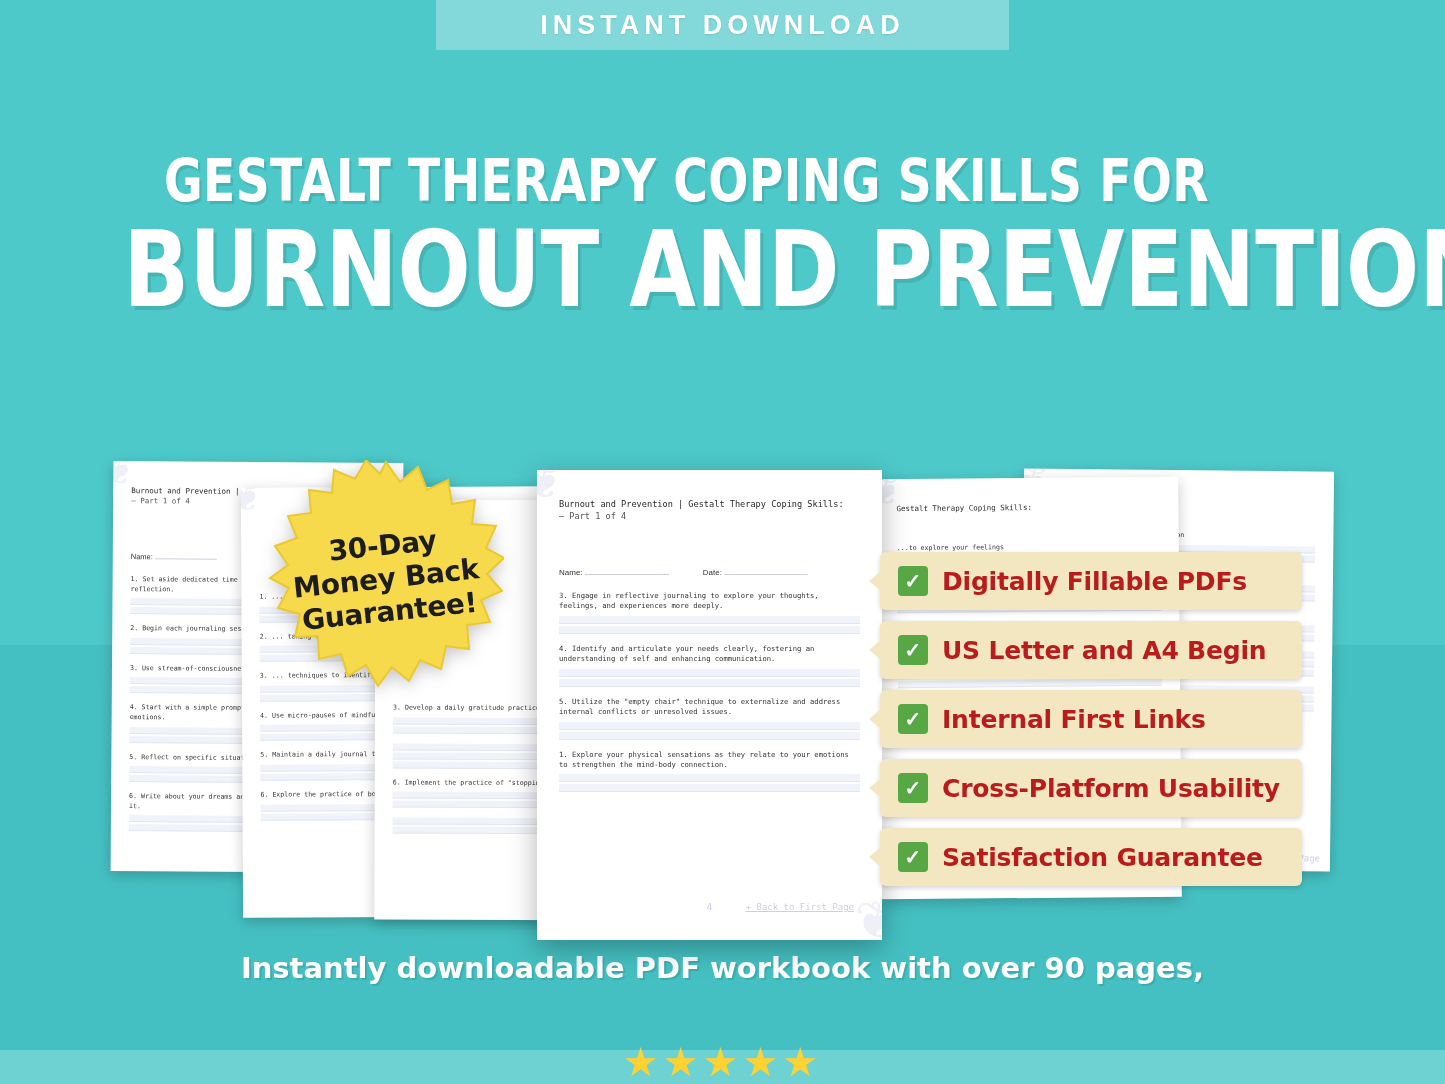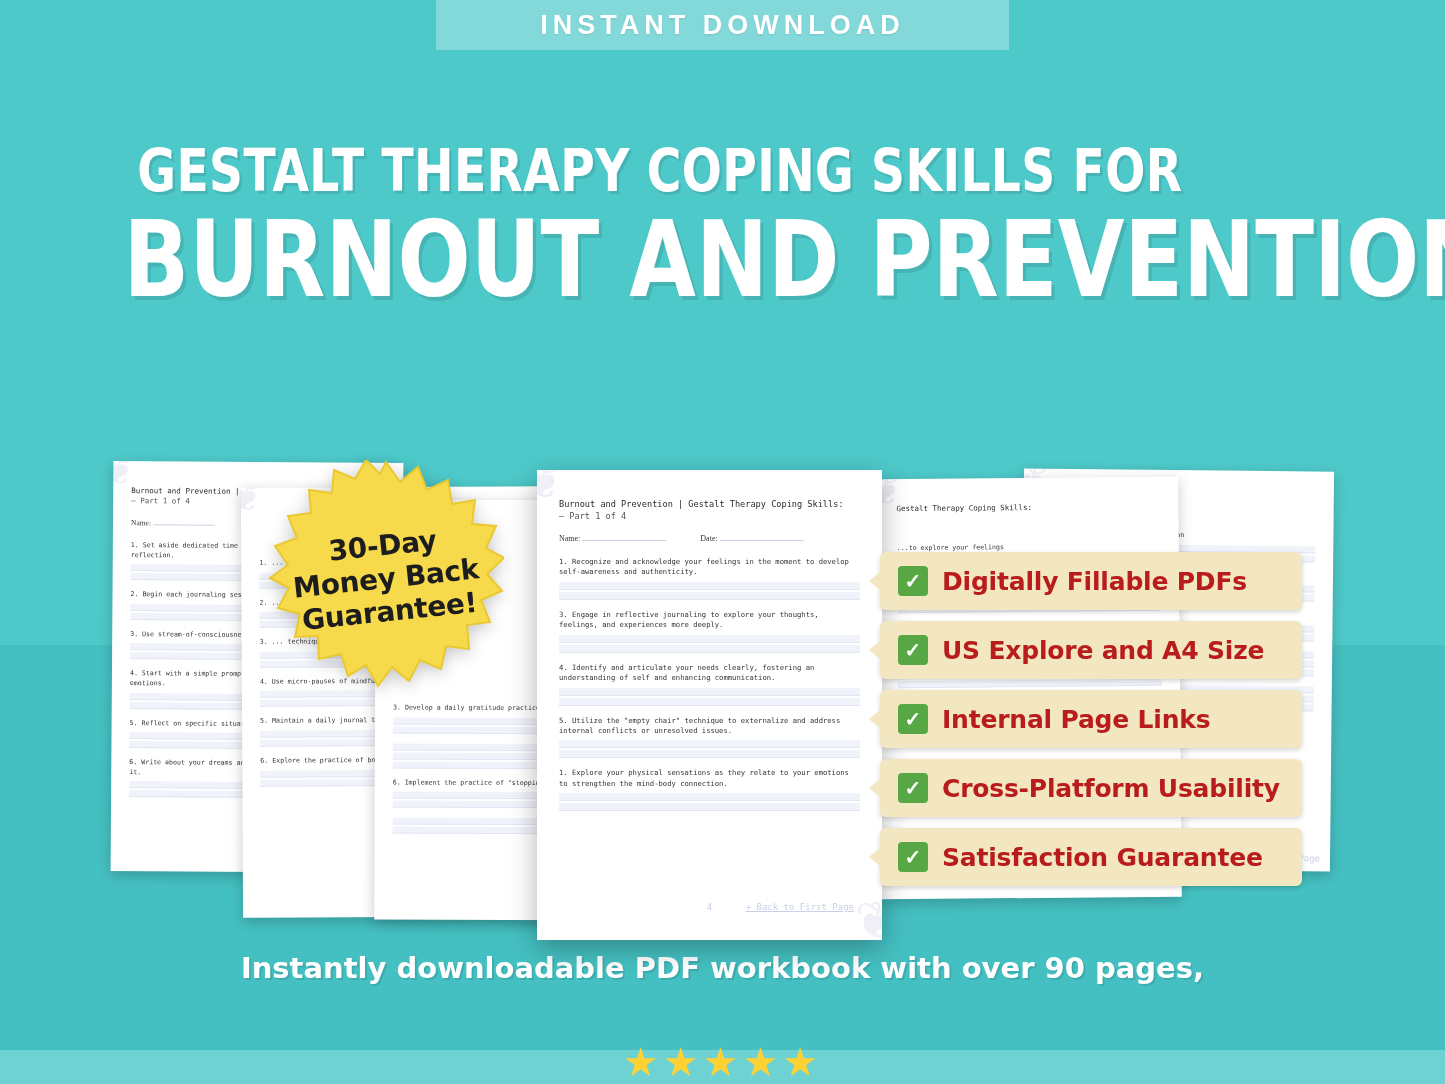--- a/index.html
+++ b/index.html
@@ -32,22 +32,23 @@
     font-size: 27px;
     font-weight: bold;
     letter-spacing: 5px;
     font-family: "Liberation Sans", sans-serif;
     text-shadow: 0 1px 2px rgba(0,0,0,0.10);
   }
 
   
   #headline {
     position: absolute;
-    left: 0; top: 140px;
+    left: 0; top: 150px;
     width: 1373px;
+    text-align: center;
   }
   #headline .line1 {
     color: #ffffff;
     font-size: 59px;
     font-weight: bold;
     letter-spacing: 0.5px;
     line-height: 62px;
     font-family: "DejaVu Sans", sans-serif;
     transform: scaleX(0.80);
     text-shadow: 3px 3px 0px rgba(0,0,0,0.10);
@@ -103,21 +104,21 @@
   #page-main {
     left: 537px; top: 470px; width: 345px; height: 470px;
     box-shadow: 0 8px 26px rgba(0,0,0,0.30);
     z-index: 5;
   }
 
   .page .inner { padding: 24px 18px 10px 18px; }
   #page-main .inner { padding: 28px 22px 10px 22px; }
 
   .namedate { display: flex; gap: 34px; margin: 12px 0 14px 0; }
-  .namedate .fld { font-family: Liberation Serif, serif; font-size: 7.5px; color: #333; }
+  .namedate .fld { font-family: Liberation Sans, sans-serif; font-size: 7.5px; color: #333; margin-top: 34px; }
   .namedate .fld .ln { display: inline-block; border-bottom: 1px solid #ccd0e2; width: 62px; height: 8px; }
 
   .q { margin-bottom: 10px; }
   .q .qt { font-size: 6.6px; }
   .q .lines { margin-top: 4px; }
   .q .lines div { height: 7px; background: #f1f3fa; border-bottom: 1px solid #e2e6f2; margin-bottom: 2px; }
   #page-main .q .qt { font-size: 7.2px; }
   #page-main .q .lines div { height: 8px; }
 
   .watermark {
@@ -478,27 +479,20 @@
         <div class="fld" style="font-size:8px;">
           <span>Name:</span>
           <span class="ln" style="width:84px"></span>
         </div>
         <div class="fld" style="font-size:8px;">
           <span>Date:</span>
           <span class="ln" style="width:84px"></span>
         </div>
       </div>
       <div class="q">
-        <div class="qt pg-item">1. Recognize and acknowledge your feelings in the moment to develop self-awareness and authenticity.</div>
-        <div class="lines">
-            <div></div>
-            <div></div>
-          </div>
-      </div>
-      <div class="q">
         <div class="qt pg-item">3. Engage in reflective journaling to explore your thoughts, feelings, and experiences more deeply.</div>
         <div class="lines">
             <div></div>
             <div></div>
           </div>
       </div>
       <div class="q">
         <div class="qt pg-item">4. Identify and articulate your needs clearly, fostering an understanding of self and enhancing communication.</div>
         <div class="lines">
             <div></div>
@@ -535,25 +529,25 @@
     </div>
   </div>
 
   <div id="features">
     <div class="feature">
       <span class="chk">✓</span>
       <span class="flabel">Digitally Fillable PDFs</span>
     </div>
     <div class="feature">
       <span class="chk">✓</span>
-      <span class="flabel">US Explore and A4 Size</span>
+      <span class="flabel">US Letter and A4 Begin</span>
     </div>
     <div class="feature">
       <span class="chk">✓</span>
-      <span class="flabel">Internal Page Links</span>
+      <span class="flabel">Internal First Links</span>
     </div>
     <div class="feature">
       <span class="chk">✓</span>
       <span class="flabel">Cross-Platform Usability</span>
     </div>
     <div class="feature">
       <span class="chk">✓</span>
       <span class="flabel">Satisfaction Guarantee</span>
     </div>
   </div>

